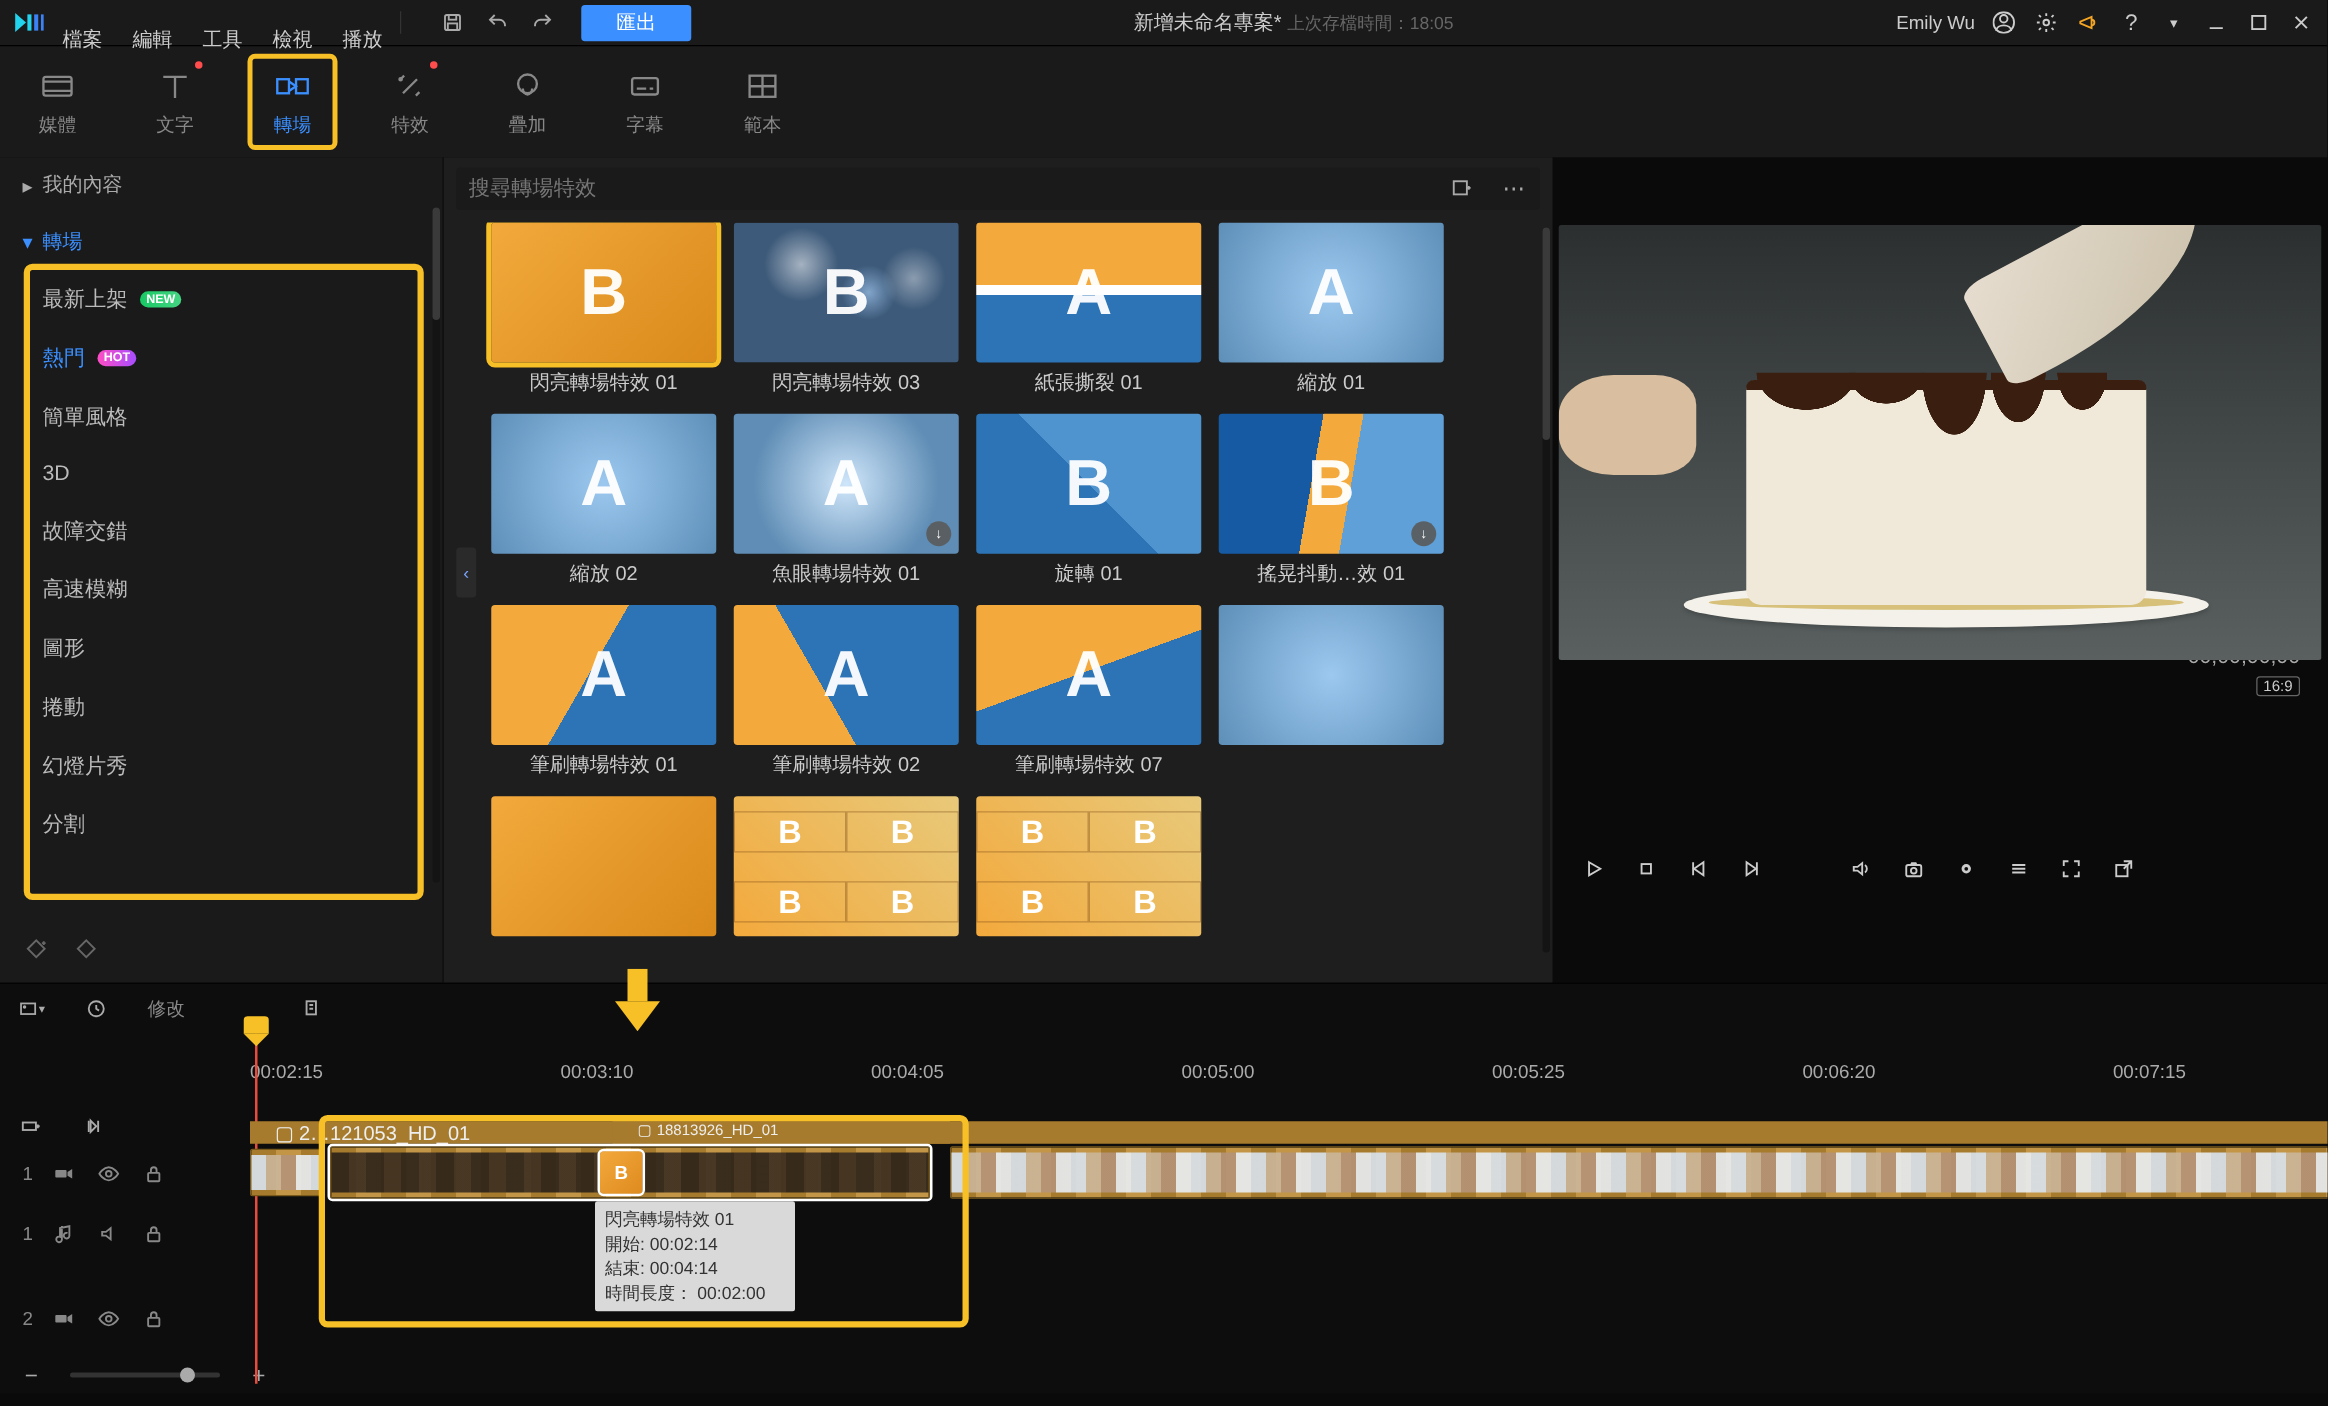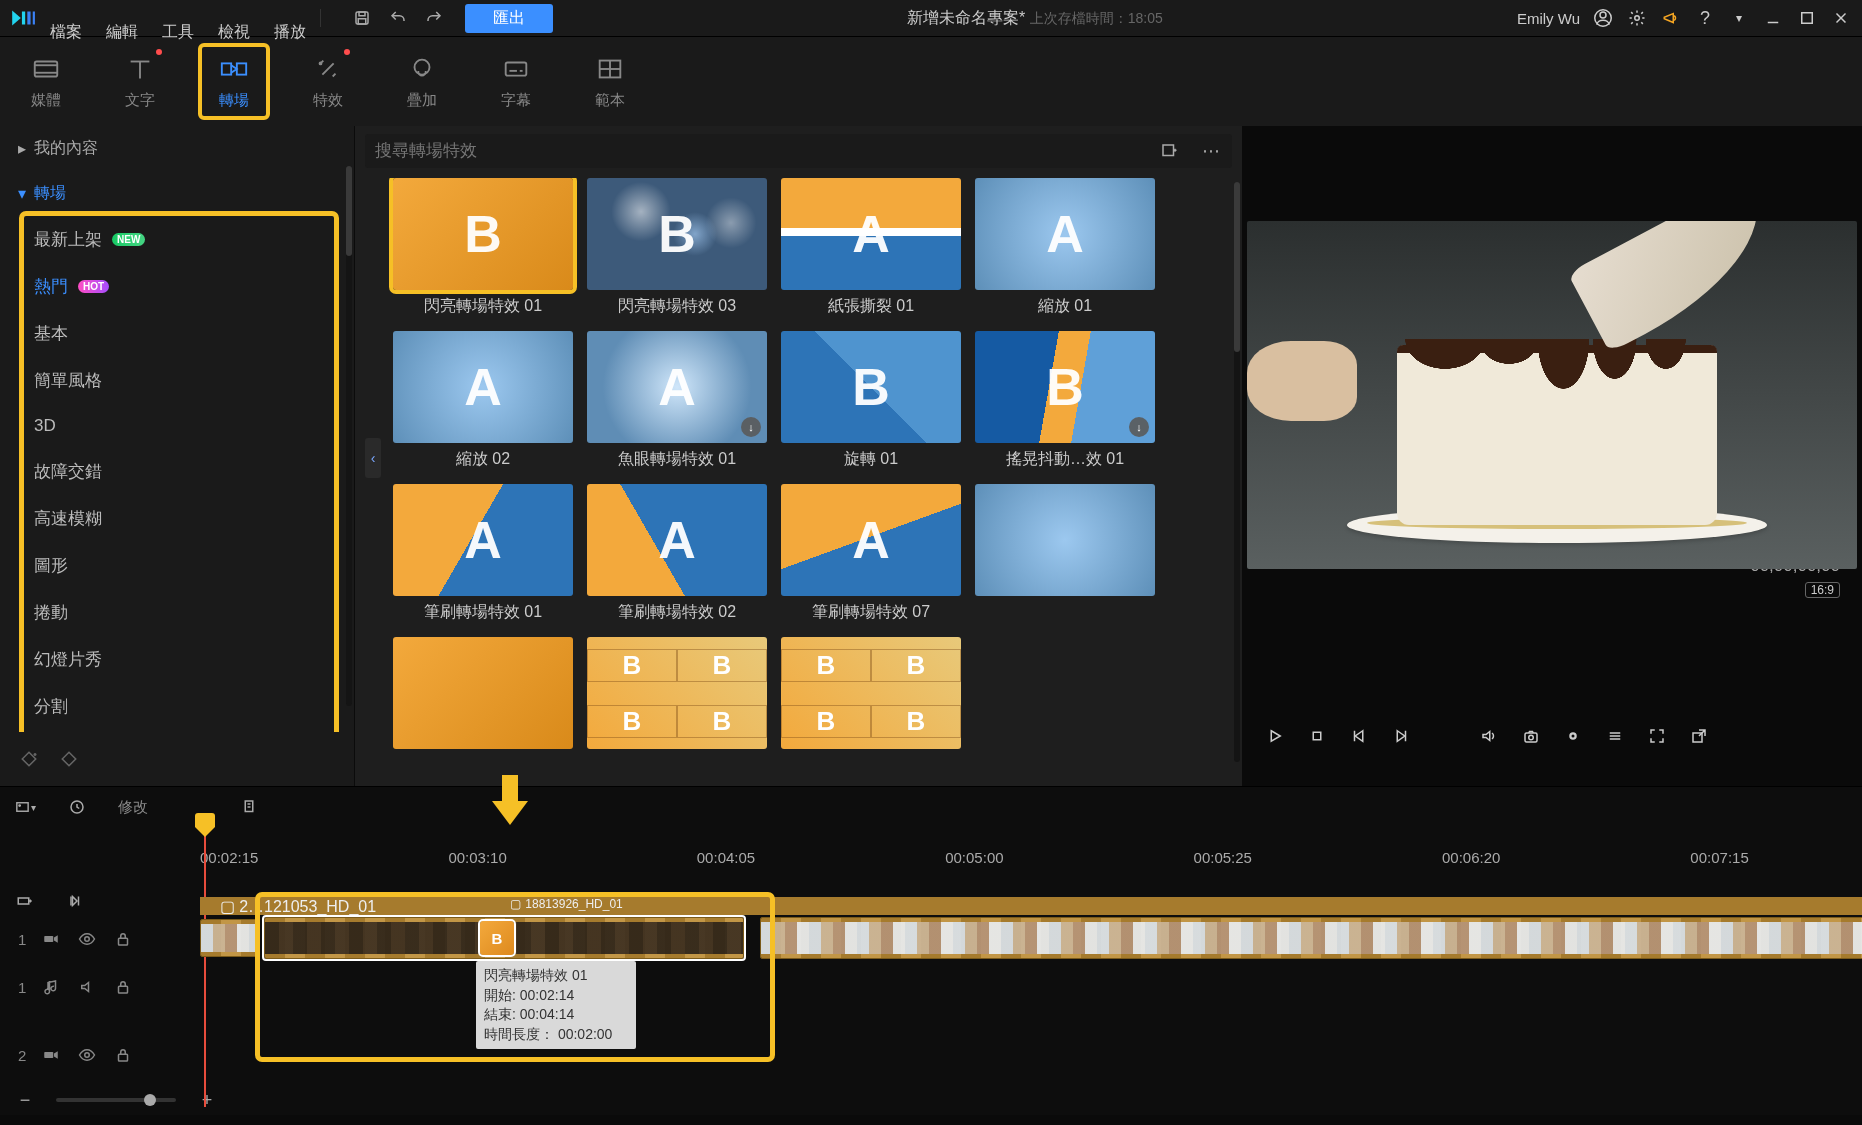--- a/index.html
+++ b/index.html
@@ -67,21 +67,21 @@
 .bg-rot { background: linear-gradient(45deg,#2d74b7 50%, #4f94cf 50%); }
 .bg-shake { background: linear-gradient(100deg,#155aa3 42%, #f3a93c 42% 58%, #5fa0d8 58%); }
 .bg-brush1 { background: linear-gradient(120deg,#f3a93c 45%, #2d74b7 45%); }
 .bg-brush2 { background: linear-gradient(60deg,#f3a93c 40%, #2d74b7 40%); }
 .bg-brush3 { background: linear-gradient(160deg,#f3a93c 48%, #2d74b7 48%); }
 .bg-grid1 { background: linear-gradient(45deg,#f3a93c,#e8c97a); display: grid; grid-template: 1fr 1fr/1fr 1fr; }
 .bg-grid2 { background: linear-gradient(45deg,#f3a93c,#e8c97a); display: grid; grid-template: 1fr 1fr/1fr 1fr; }
 .cell { border: 1px solid rgba(120,70,20,0.4); display: flex; align-items: center; justify-content: center; font-size: 26px; font-weight: 700; color: #fff; }
 
 
-.preview { width: 620px; background: #0a0a0a; display: flex; flex-direction: column; padding: 0 4px; margin-top: 41px; }
+.preview { width: 620px; background: #0a0a0a; display: flex; flex-direction: column; padding: 0 4px; }
 .preview-video { width: 610px; height: 348px; margin: 54px auto 0; background: linear-gradient(180deg,#2b2f2f,#5a6060); border-radius: 2px; position: relative; overflow: hidden; }
 .cake { position: absolute; left: 130px; bottom: 20px; width: 360px; height: 240px; }
 .cake-body { width: 320px; height: 180px; background: #f0e9d9; border-radius: 8px 8px 12px 12px; position: absolute; bottom: 24px; left: 20px; }
 .cake-drip { position: absolute; top: -6px; left: 0; right: 0; height: 60px; background: radial-gradient(40px 30px at 15% 0, #3a1f11 99%, transparent), radial-gradient(30px 25px at 35% 0, #3a1f11 99%, transparent), radial-gradient(26px 50px at 52% 0,#3a1f11 99%, transparent), radial-gradient(22px 40px at 68% 0,#3a1f11 99%, transparent), radial-gradient(20px 30px at 84% 0,#3a1f11 99%, transparent); border-radius: 6px 6px 0 0; }
 .cake-top { position: absolute; top: 0; left: 0; right: 0; height: 8px; background: #3a1f11; border-radius: 6px 6px 0 0; }
 .plate { position: absolute; bottom: 6px; left: -30px; width: 420px; height: 36px; background: #f4f1ea; border-radius: 50%; box-shadow: 0 2px 4px rgba(0,0,0,0.2); }
 .plate-gold { position: absolute; bottom: 20px; left: -10px; width: 380px; height: 12px; background: #d6c07a; border-radius: 50%; }
 .hand { position: absolute; left: 0; top: 120px; width: 110px; height: 80px; background: #d9bfa0; border-radius: 40% 30% 30% 40%; }
 .piping { position: absolute; right: 80px; top: 0; width: 200px; height: 90px; background: linear-gradient(135deg,#e6ddd0,#c9bfa8); transform: rotate(-28deg); border-radius: 10% 0 80% 10%; }
 .preview-ctrl { display: flex; align-items: center; padding: 156px 18px 0; gap: 20px; color: #aaa; }
@@ -299,23 +299,20 @@
       <div class="side-list" id="side-list">
           <div class="side-item">
             <span>最新上架</span>
             <span class="pill">NEW</span>
           </div>
           <div class="side-item popular">
             <span>熱門</span>
             <span class="pill hot">HOT</span>
           </div>
           <div class="side-item">
-            <span>基本</span>
-          </div>
-          <div class="side-item">
             <span>簡單風格</span>
           </div>
           <div class="side-item">
             <span>3D</span>
           </div>
           <div class="side-item">
             <span>故障交錯</span>
           </div>
           <div class="side-item">
             <span>高速模糊</span>

